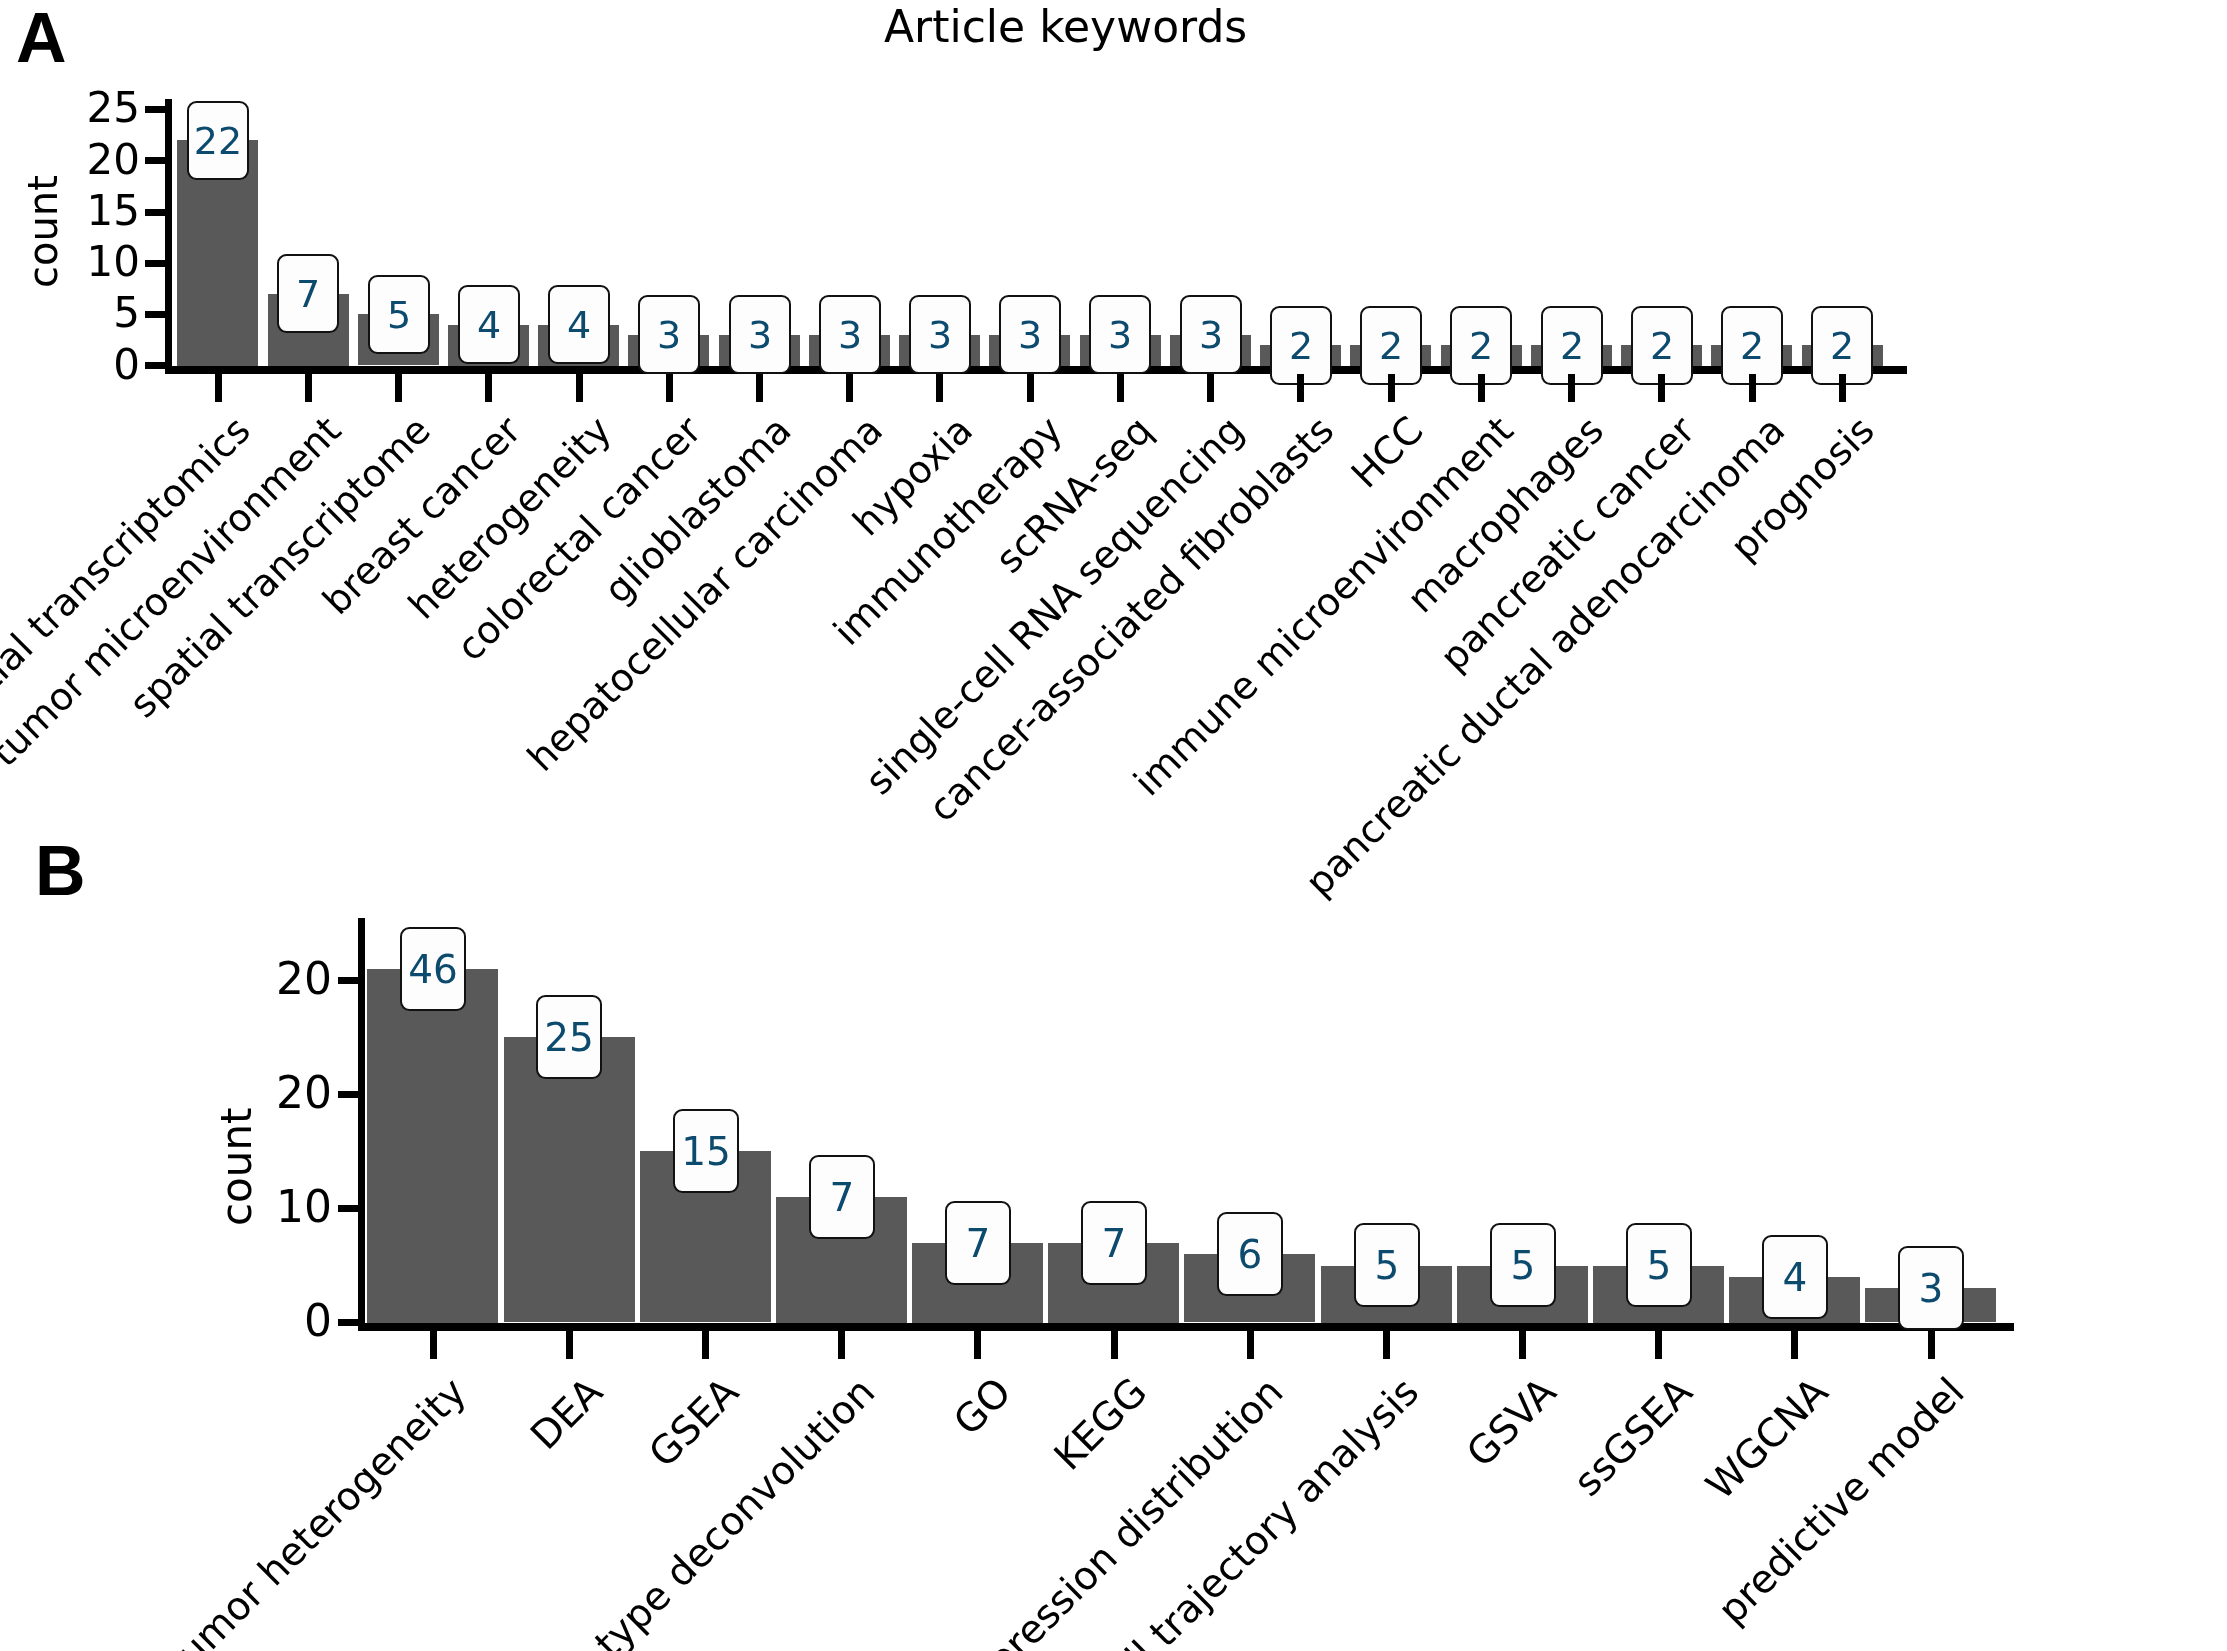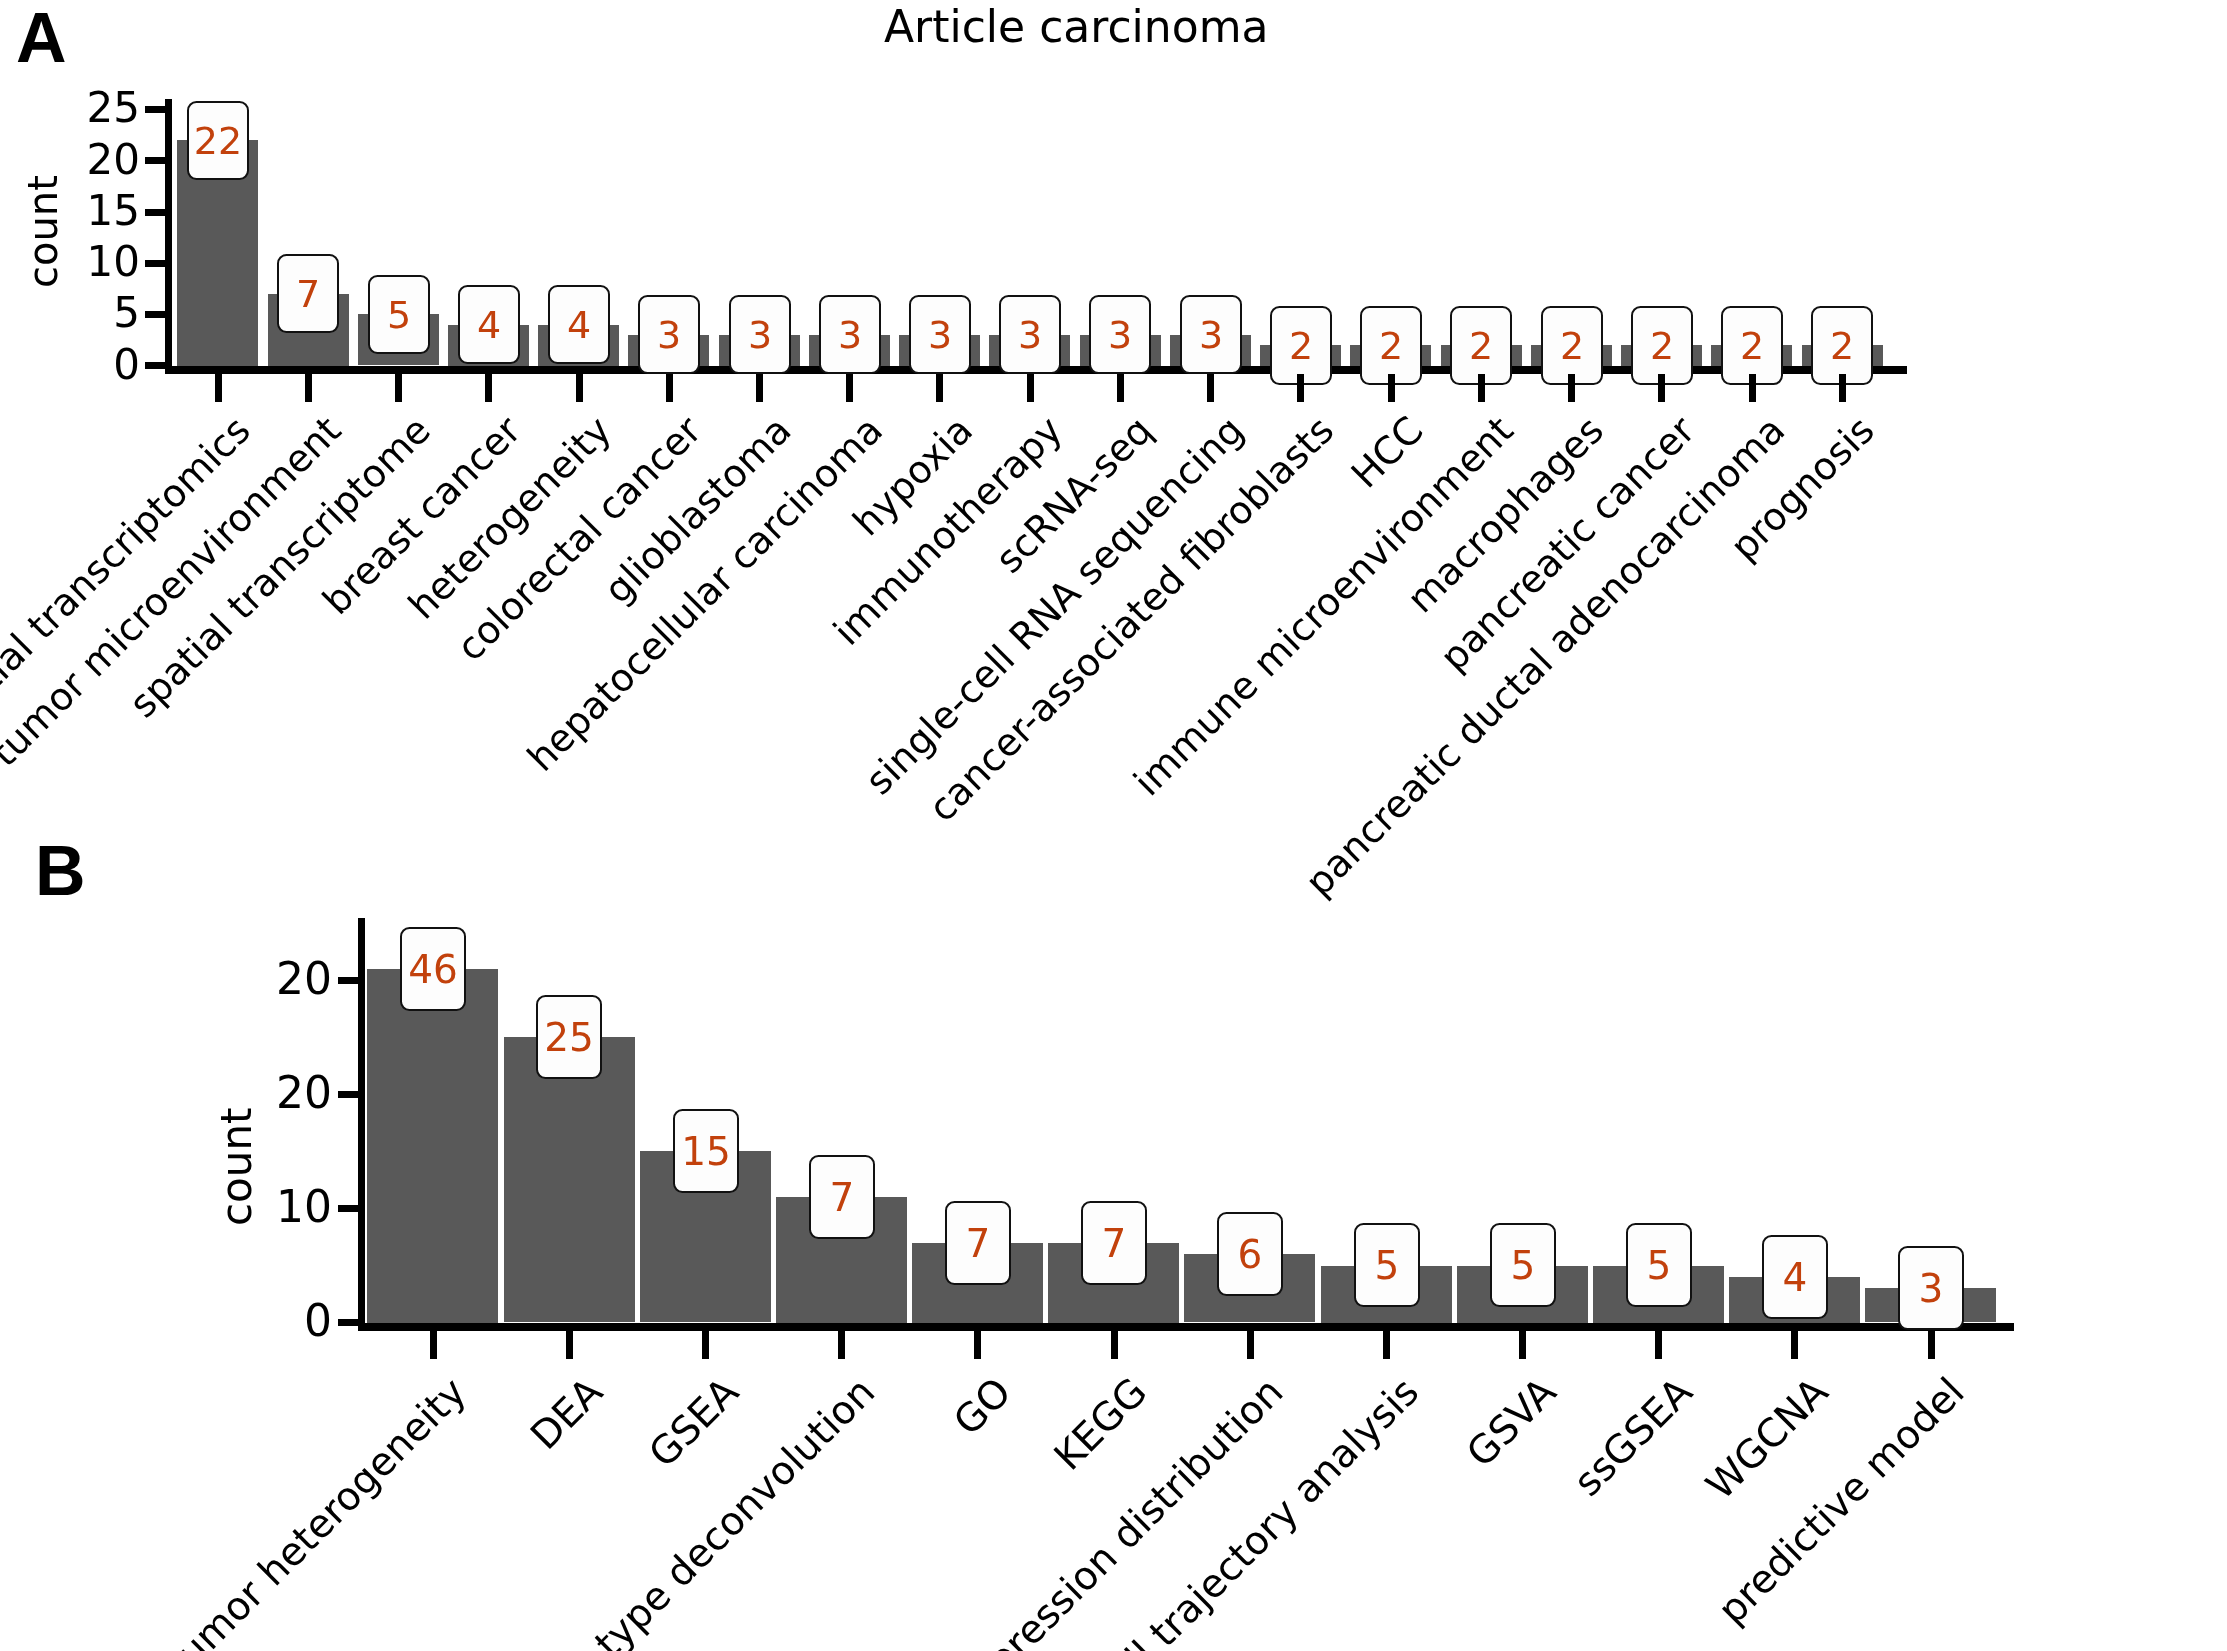--- a/index.html
+++ b/index.html
@@ -100,21 +100,21 @@
     position: absolute;
     background: #fdfdfd;
     border: 2.7px solid #111111;
     border-radius: 9.4px;
     box-sizing: border-box;
     display: flex;
     align-items: center;
     justify-content: center;
     font-size: 39px;
     line-height: 1;
-    color: #c2410c;
+    color: #0c4a6e;
   }
 
   
   .cat-label {
     position: absolute;
     font-size: 39px;
     line-height: 1;
     white-space: nowrap;
     transform-origin: right top;
     transform: rotate(-45deg);
@@ -127,21 +127,21 @@
     height: 0;
   }
 </style>
 </head>
 <body>
 
 <div class="figure">
 
   <div class="panel-letter" id="panel-letter-a">A</div>
 
-  <div class="panel-title" id="title-a">Article carcinoma</div>
+  <div class="panel-title" id="title-a">Article keywords</div>
 
   <div class="plot" id="plot-a" style="left: 0px; top: 0px; width: 2227px; height: 1652px;">
       <div class="axis-line-y" style="left: 165px; top: 99px; height: 275px;"></div>
       <div class="axis-line-x" style="left: 165px; top: 366px; width: 1742px;"></div>
       <div class="tick-y" style="left: 145px; top: 362px;"></div>
       <div class="tick-label-y" style="font-size: 42px; right: 2087px; top: 344px;">0</div>
       <div class="tick-y" style="left: 145px; top: 311px;"></div>
       <div class="tick-label-y" style="font-size: 42px; right: 2087px; top: 292px;">5</div>
       <div class="tick-y" style="left: 145px; top: 260px;"></div>
       <div class="tick-label-y" style="font-size: 42px; right: 2087px; top: 241px;">10</div>

